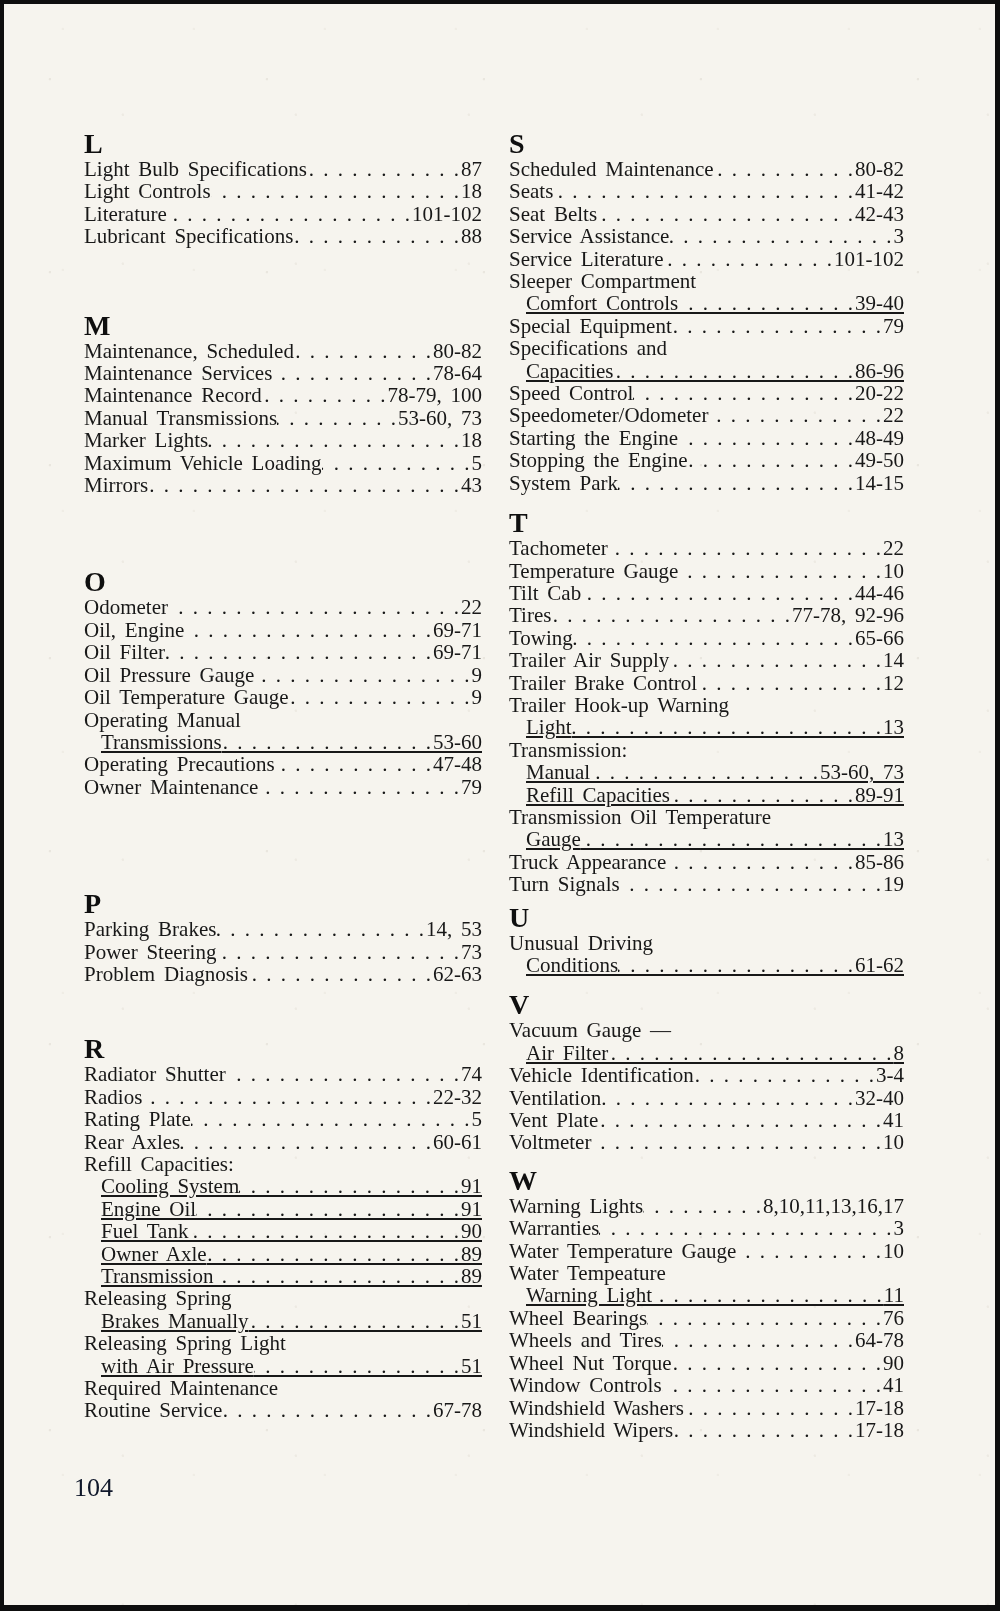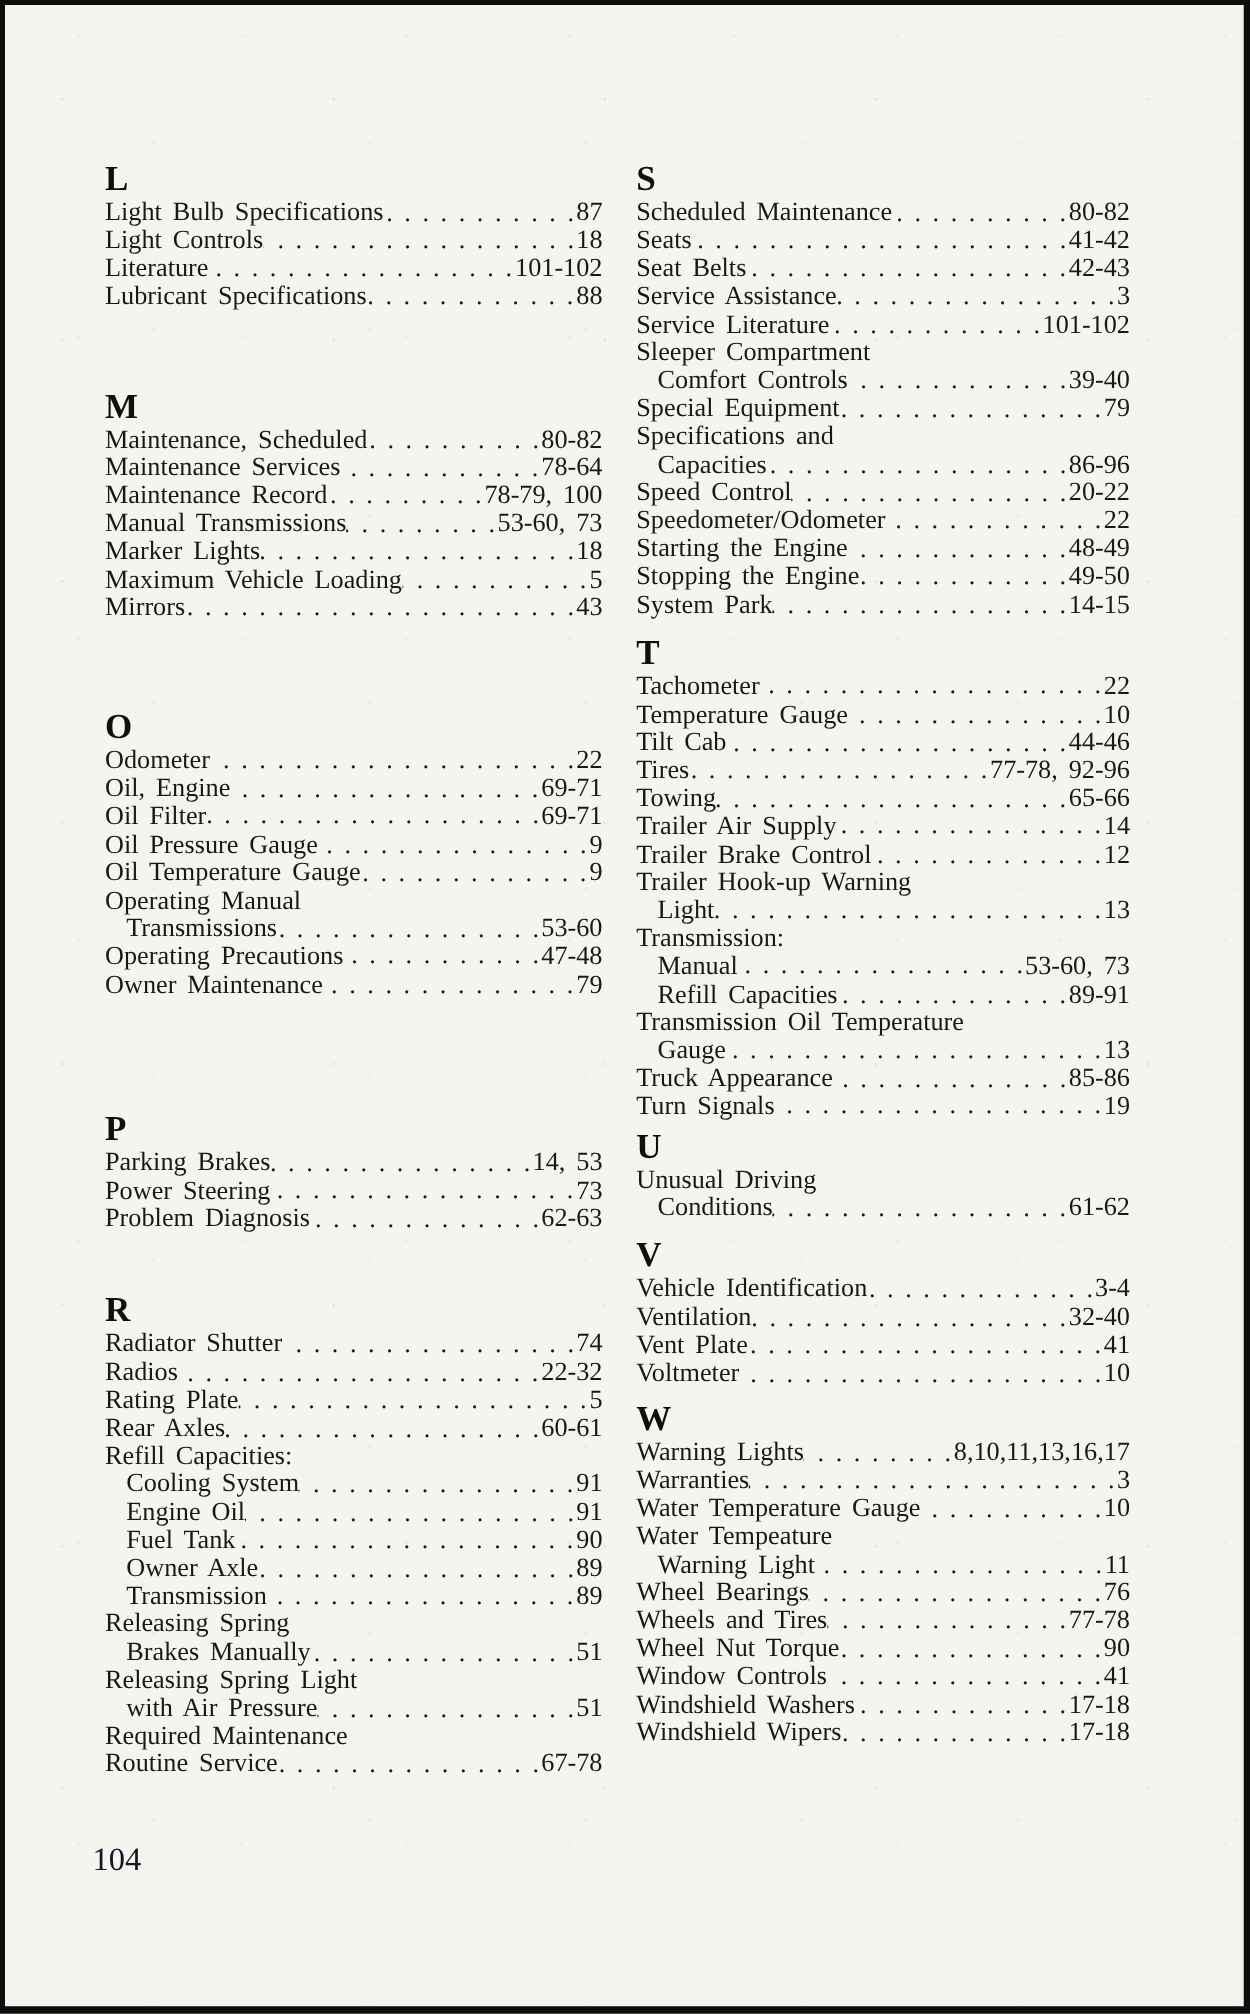--- a/index.html
+++ b/index.html
@@ -65,21 +65,21 @@
     overflow: hidden;
     white-space: nowrap;
     direction: rtl;
     min-width: 6px;
     word-spacing: 0;
   }
   .row .dots::after {
     content: ". . . . . . . . . . . . . . . . . . . . . . . . . . . . . . . . . . . . . . . . . . . . . . . . . . . .";
     letter-spacing: 2px;
   }
-  .row.cont, .entry.indent .row { padding-left: 17px; }
+  .row.cont, .entry.indent .row { padding-left: 17px; text-decoration: underline; }
 
   .page-number {
     position: absolute;
     left: 70px;
     top: 1470px;
     font-size: 26px;
     line-height: 28px;
     color: #0f172a;
   }
 </style>
@@ -577,20 +577,30 @@
             <span class="label">Conditions</span>
             <span class="dots"></span>
             <span class="pageref">61-62</span>
           </div>
         </div>
       </section>
       <section class="section">
         <h2 class="letter">V</h2>
         <div class="entry">
           <div class="row">
+            <span class="label">Vacuum Gauge —</span>
+          </div>
+          <div class="row cont">
+            <span class="label">Air Filter</span>
+            <span class="dots"></span>
+            <span class="pageref">8</span>
+          </div>
+        </div>
+        <div class="entry">
+          <div class="row">
             <span class="label">Vehicle Identification</span>
             <span class="dots"></span>
             <span class="pageref">3-4</span>
           </div>
         </div>
         <div class="entry">
           <div class="row">
             <span class="label">Ventilation</span>
             <span class="dots"></span>
             <span class="pageref">32-40</span>
@@ -648,21 +658,21 @@
           <div class="row">
             <span class="label">Wheel Bearings</span>
             <span class="dots"></span>
             <span class="pageref">76</span>
           </div>
         </div>
         <div class="entry">
           <div class="row">
             <span class="label">Wheels and Tires</span>
             <span class="dots"></span>
-            <span class="pageref">77-78</span>
+            <span class="pageref">64-78</span>
           </div>
         </div>
         <div class="entry">
           <div class="row">
             <span class="label">Wheel Nut Torque</span>
             <span class="dots"></span>
             <span class="pageref">90</span>
           </div>
         </div>
         <div class="entry">

